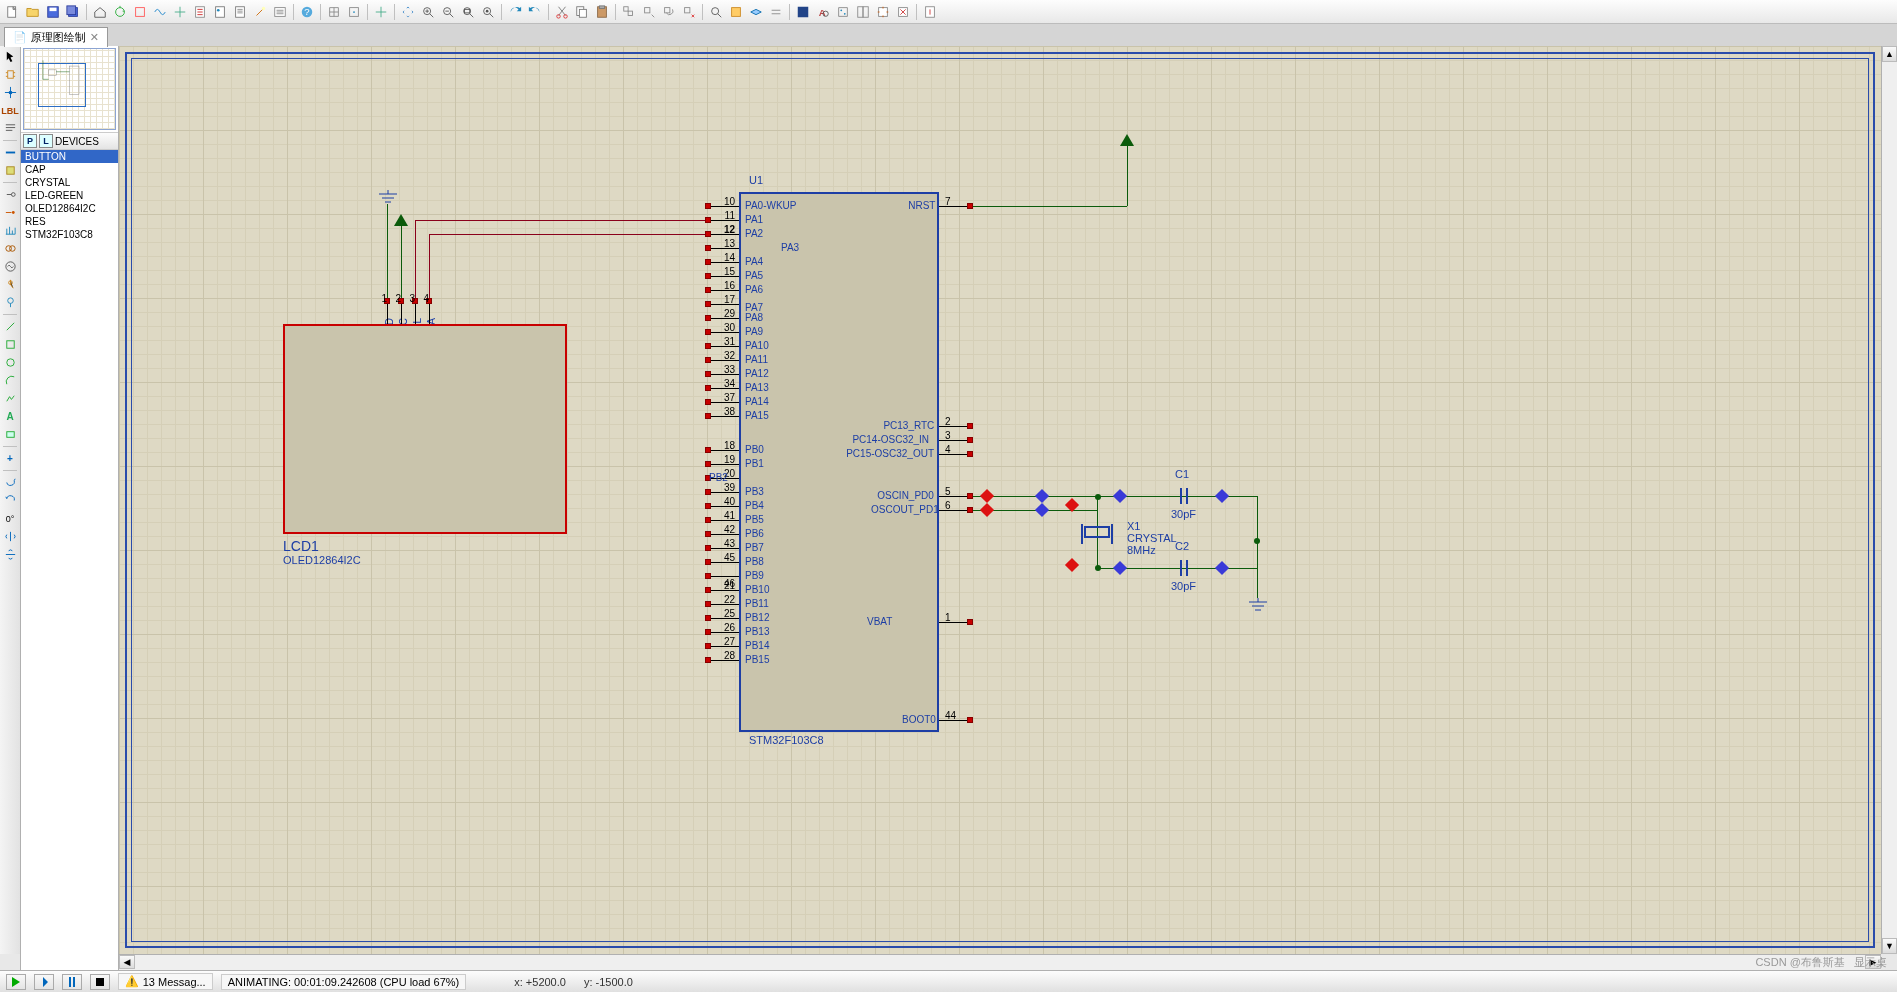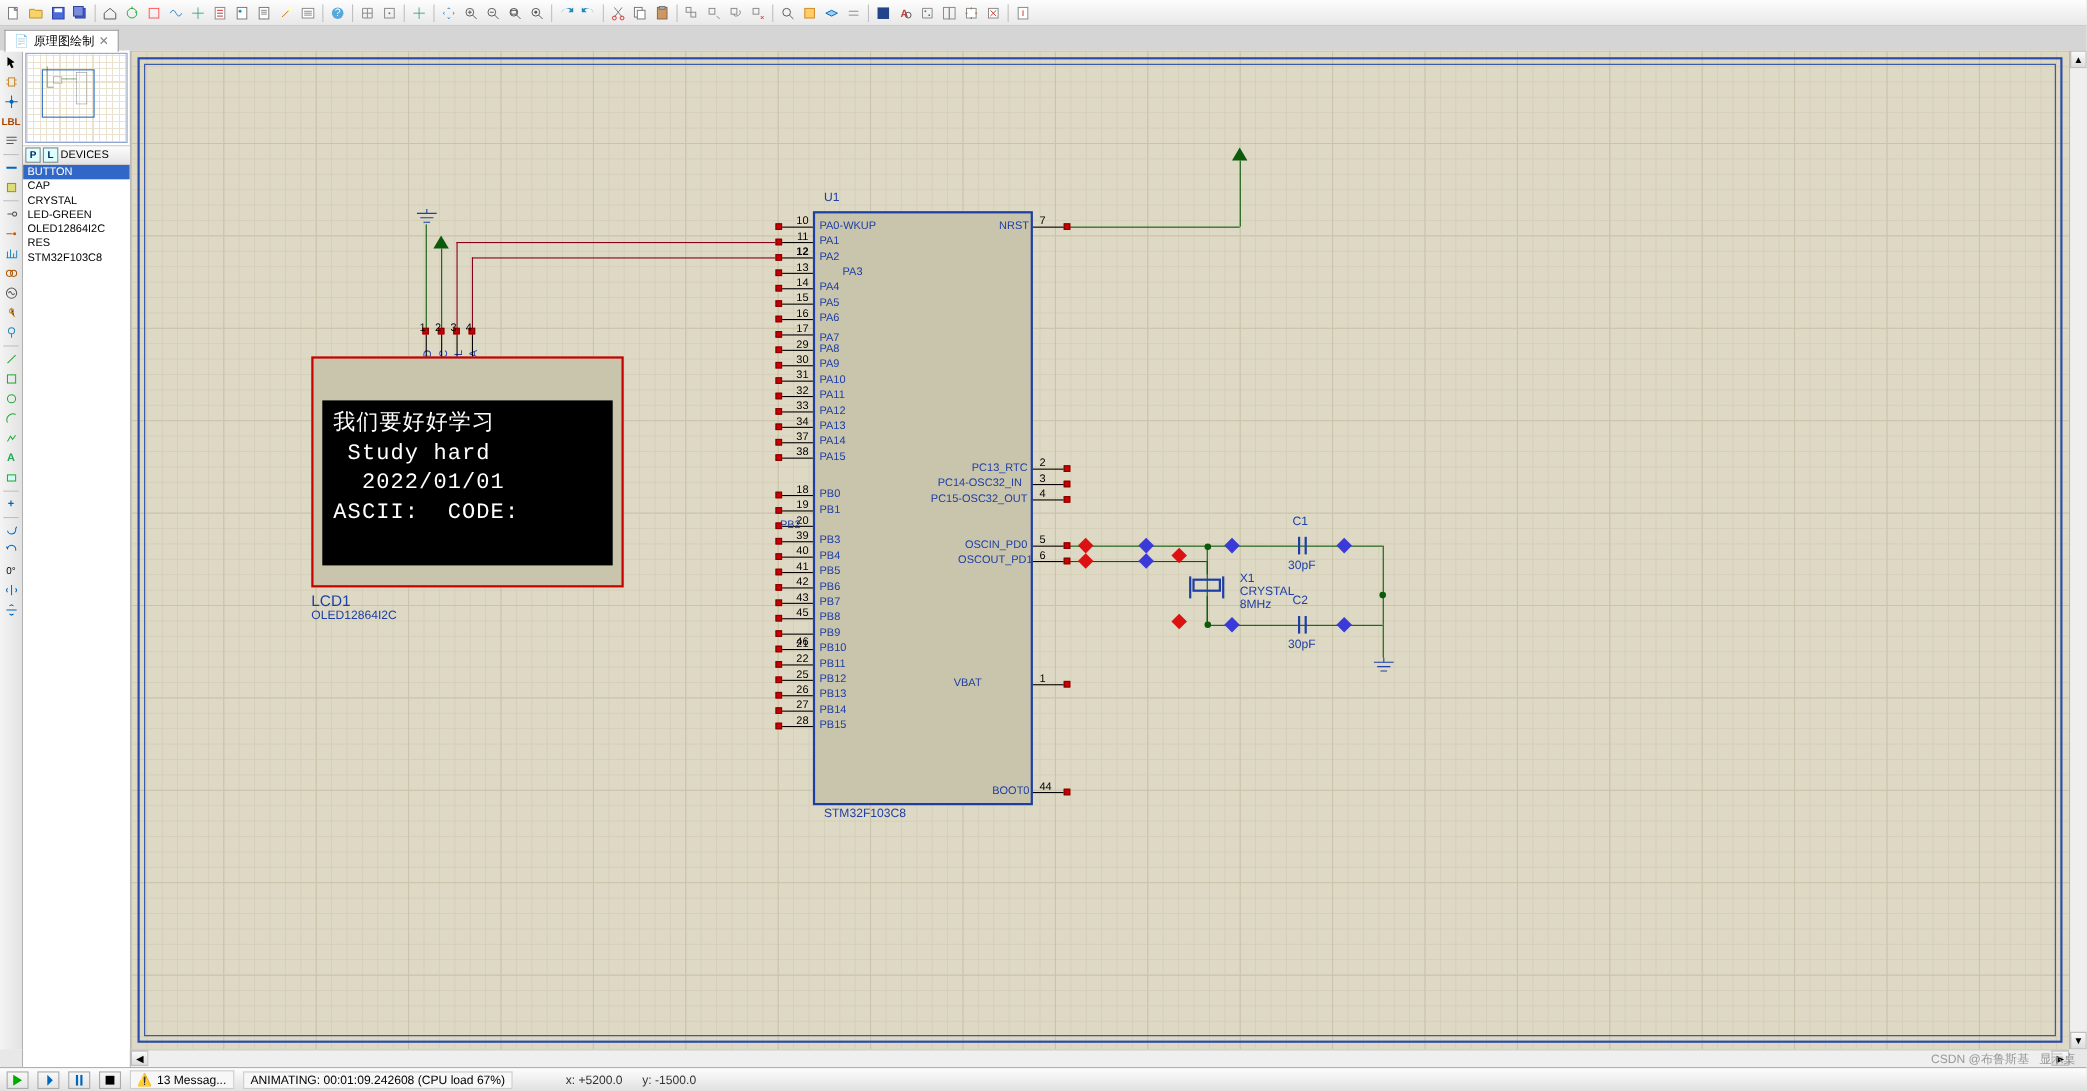--- a/index.html
+++ b/index.html
@@ -536,21 +536,21 @@
       <div class="pin-lead h" style="left:592px;top:174px;width:28px;"></div>
       <div class="pin-num" style="left:592px;top:164px;width:24px;">11</div>
       <div class="pin-name" style="left:626px;top:168px;">PA1</div>
       <div class="pin-dot" style="left:586px;top:171px;"></div>
       <div class="pin-lead h" style="left:592px;top:188px;width:28px;"></div>
       <div class="pin-num" style="left:592px;top:178px;width:24px;font-weight:bold;">12</div>
       <div class="pin-name" style="left:626px;top:182px;">PA2</div>
       <div class="pin-dot" style="left:586px;top:185px;"></div>
       <div class="pin-lead h" style="left:592px;top:202px;width:28px;"></div>
       <div class="pin-num" style="left:592px;top:192px;width:24px;">13</div>
-      <div class="pin-name" style="left:647px;top:196px;">PA3</div>
+      <div class="pin-name" style="left:662px;top:196px;">PA3</div>
       <div class="pin-dot" style="left:586px;top:199px;"></div>
       <div class="pin-lead h" style="left:592px;top:216px;width:28px;"></div>
       <div class="pin-num" style="left:592px;top:206px;width:24px;">14</div>
       <div class="pin-name" style="left:626px;top:210px;">PA4</div>
       <div class="pin-dot" style="left:586px;top:213px;"></div>
       <div class="pin-lead h" style="left:592px;top:230px;width:28px;"></div>
       <div class="pin-num" style="left:592px;top:220px;width:24px;">15</div>
       <div class="pin-name" style="left:626px;top:224px;">PA5</div>
       <div class="pin-dot" style="left:586px;top:227px;"></div>
       <div class="pin-lead h" style="left:592px;top:244px;width:28px;"></div>
@@ -730,24 +730,20 @@
       <div class="lbl" style="left:1052px;top:534px;">30pF</div>
       <div class="wire v" style="left:1138px;top:450px;height:72px;"></div>
       <div class="node" style="left:1135px;top:492px;"></div>
       <div class="wire v" style="left:1138px;top:522px;height:30px;"></div>
       <div class="" style="position:absolute;left:1127px;top:552px;z-index:9;"><svg width="24" height="14">
           <path d="M12 0v4M3 4h18M6 8h12M9 12h6" stroke="#1d3ea5" fill="none"></path>
         </svg></div>
       <div class="lcd-frame" style="left:164px;top:278px;width:284px;height:210px;"></div>
       <div class="lbl" style="left:164px;top:492px;font-size:14px;">LCD1</div>
       <div class="lbl" style="left:164px;top:508px;">OLED12864I2C</div>
-      <div class="lcd-screen" style="left:174px;top:318px;width:264px;height:150px;">我们要好好学习
- Study hard
-  2022/01/01
-ASCII:  CODE:</div>
       <div class="oled-pin" style="left:265px;top:272px;">GND</div>
       <div class="pin-lead h" style="left:268px;top:258px;width:1px;height:20px;background:#000;"></div>
       <div class="pin-num" style="left:258px;top:247px;width:10px;text-align:right;">1</div>
       <div class="pin-dot" style="left:265px;top:252px;"></div>
       <div class="oled-pin" style="left:279px;top:272px;">VCC</div>
       <div class="pin-lead h" style="left:282px;top:258px;width:1px;height:20px;background:#000;"></div>
       <div class="pin-num" style="left:272px;top:247px;width:10px;text-align:right;">2</div>
       <div class="pin-dot" style="left:279px;top:252px;"></div>
       <div class="oled-pin" style="left:293px;top:272px;">SCL</div>
       <div class="pin-lead h" style="left:296px;top:258px;width:1px;height:20px;background:#000;"></div>

